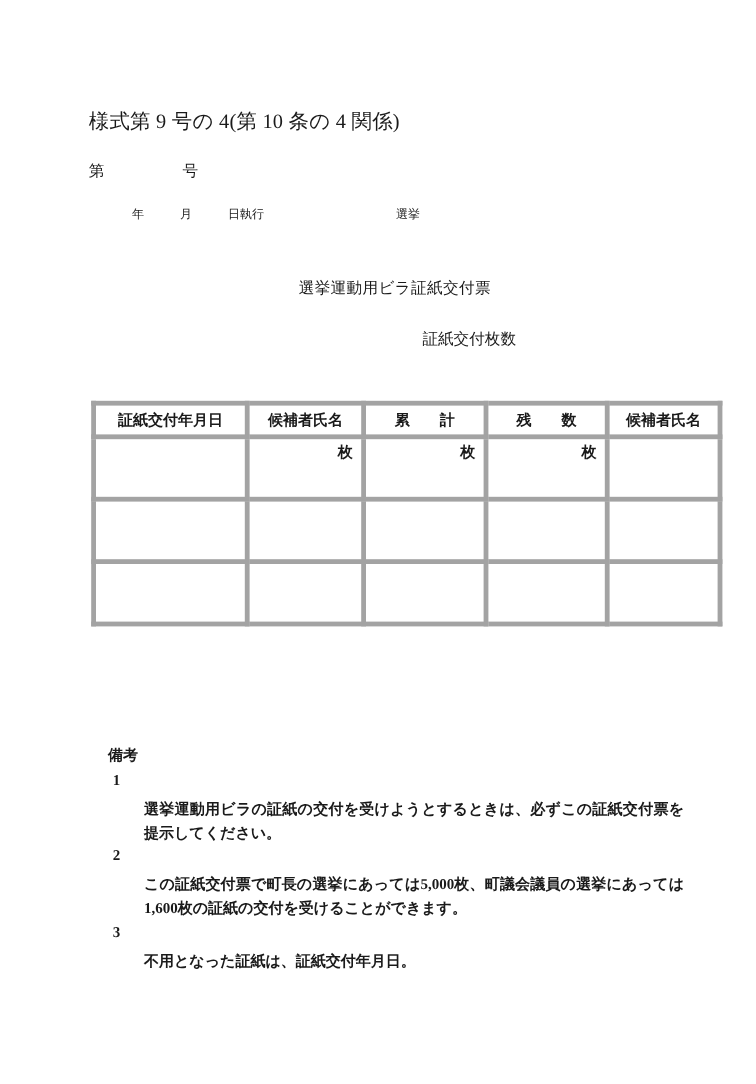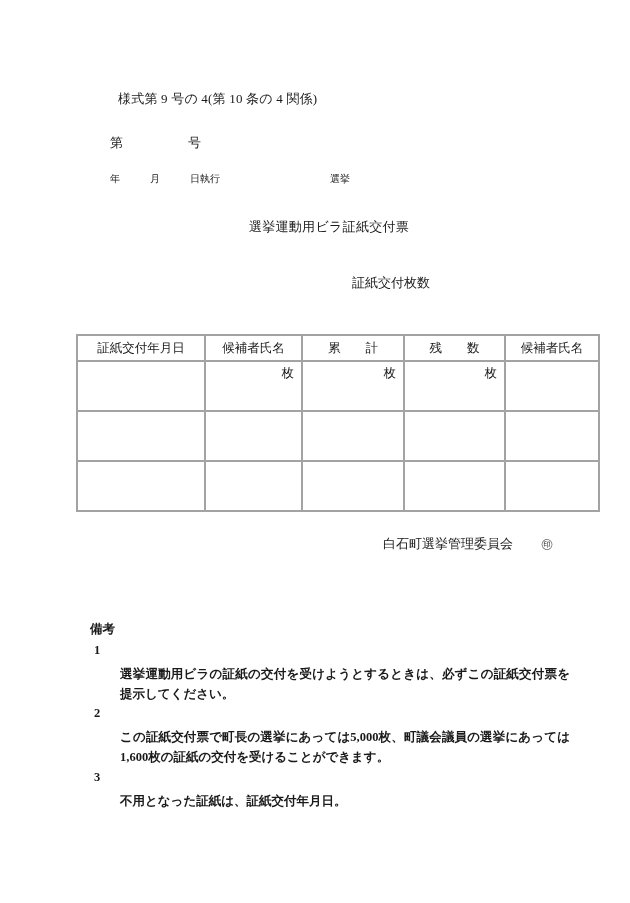--- a/index.html
+++ b/index.html
@@ -20,44 +20,42 @@
     position: relative;
     width: 630px;
     height: 903px;
   }
 
   
   .form-no {
     position: absolute;
     left: 74px;
     top: 90px;
-    font-size: 13px;
+    font-size: 17px;
     letter-spacing: 0.2px;
     white-space: pre;
-    margin-left: 44px;
   }
   .doc-number {
     position: absolute;
     left: 74px;
     top: 134px;
     font-size: 13px;
     white-space: pre;
-    margin-left: 36px;
   }
   .exec-date {
     position: absolute;
     left: 110px;
     top: 172px;
     font-size: 10px;
     white-space: pre;
   }
   .doc-title {
     position: absolute;
     left: 0;
-    top: 218px;
+    top: 231px;
     width: 630px;
     text-align: center;
     font-size: 13px;
     letter-spacing: 0.3px;
     padding-left: 28px;
     box-sizing: border-box;
   }
   .candidate-name {
     position: absolute;
     left: 352px;
@@ -69,24 +67,25 @@
   
   .grant-table {
     position: absolute;
     left: 76px;
     top: 334px;
     width: 522px;
     border-collapse: collapse;
     table-layout: fixed;
   }
   .grant-table td {
-    border: 2px solid #a3a3a3;
+    border: 4px solid #a3a3a3;
     font-size: 12.5px;
     padding: 0;
     vertical-align: top;
+    font-weight: bold;
   }
   .grant-table .hdr {
     height: 24px;
     text-align: center;
     vertical-align: middle;
     white-space: pre;
   }
   .grant-table .cell {
     height: 45px;
   }
@@ -194,23 +193,20 @@
       <tr>
         <td class="cell"></td>
         <td class="cell unit"></td>
         <td class="cell unit"></td>
         <td class="cell unit"></td>
         <td class="cell"></td>
       </tr>
     </tbody>
   </table>
 
-  <div class="committee">
-    <span>白石町選挙管理委員会</span><span class="seal-mark">㊞</span>
-  </div>
 
   <div class="remarks">
     <div class="remarks-title">備考</div>
 
     <div class="remark-row">
       <span class="remark-num">1</span>
       <span class="remark-text">選挙運動用ビラの証紙の交付を受けようとするときは、必ずこの証紙交付票を提示してください。</span>
     </div>
 
     <div class="remark-row">

